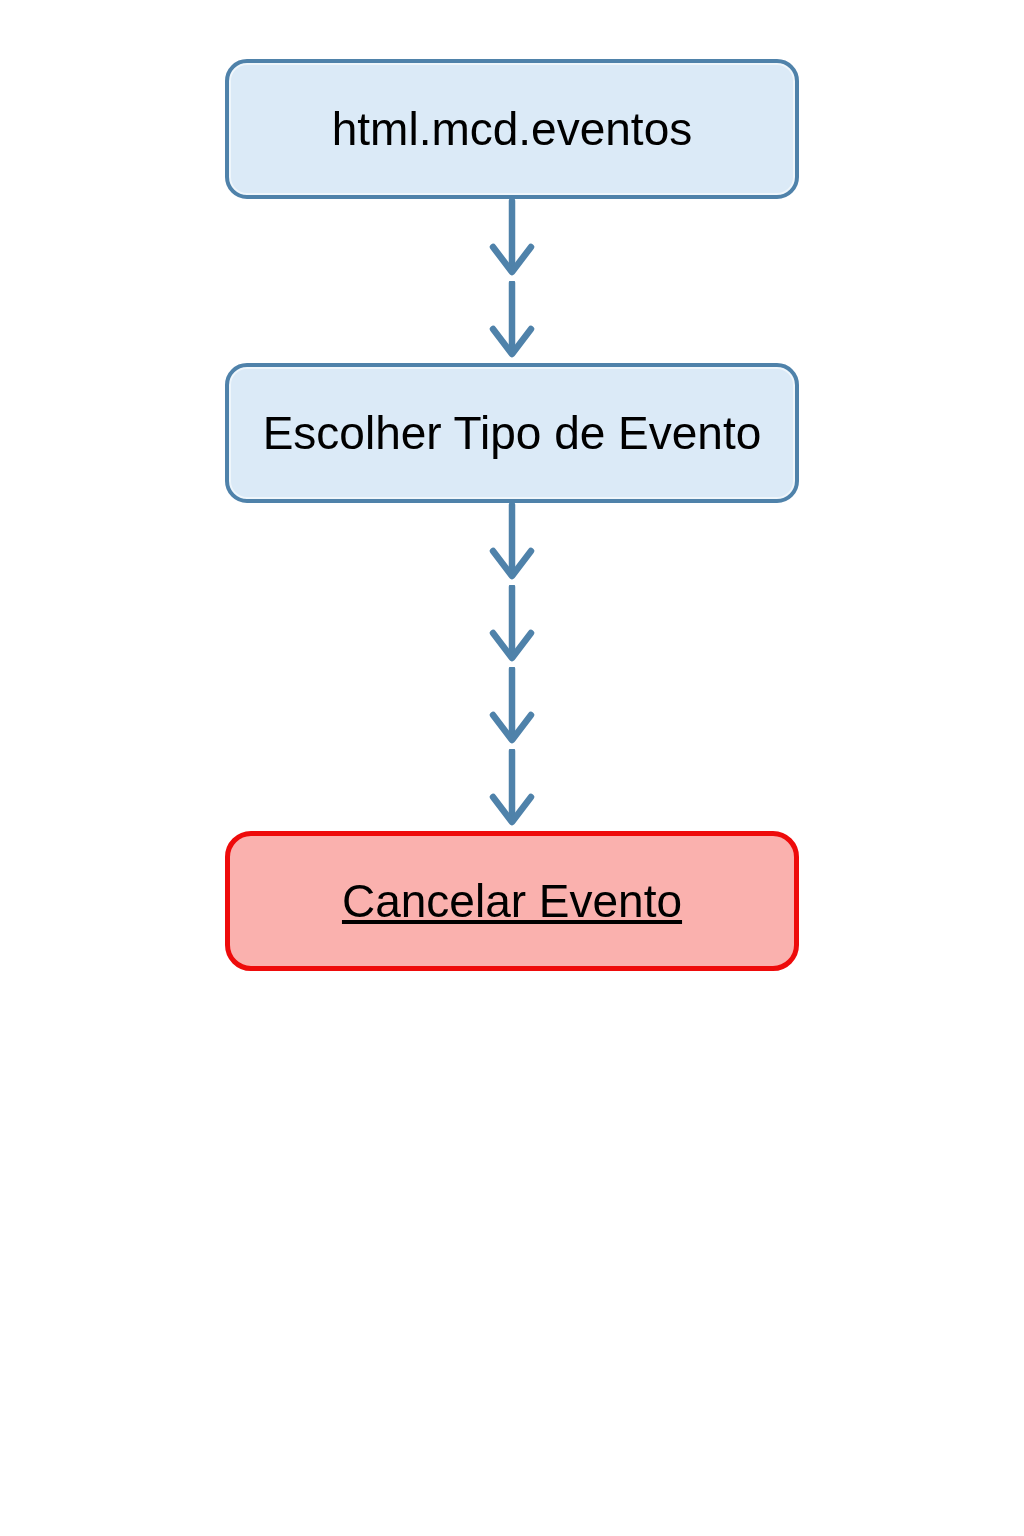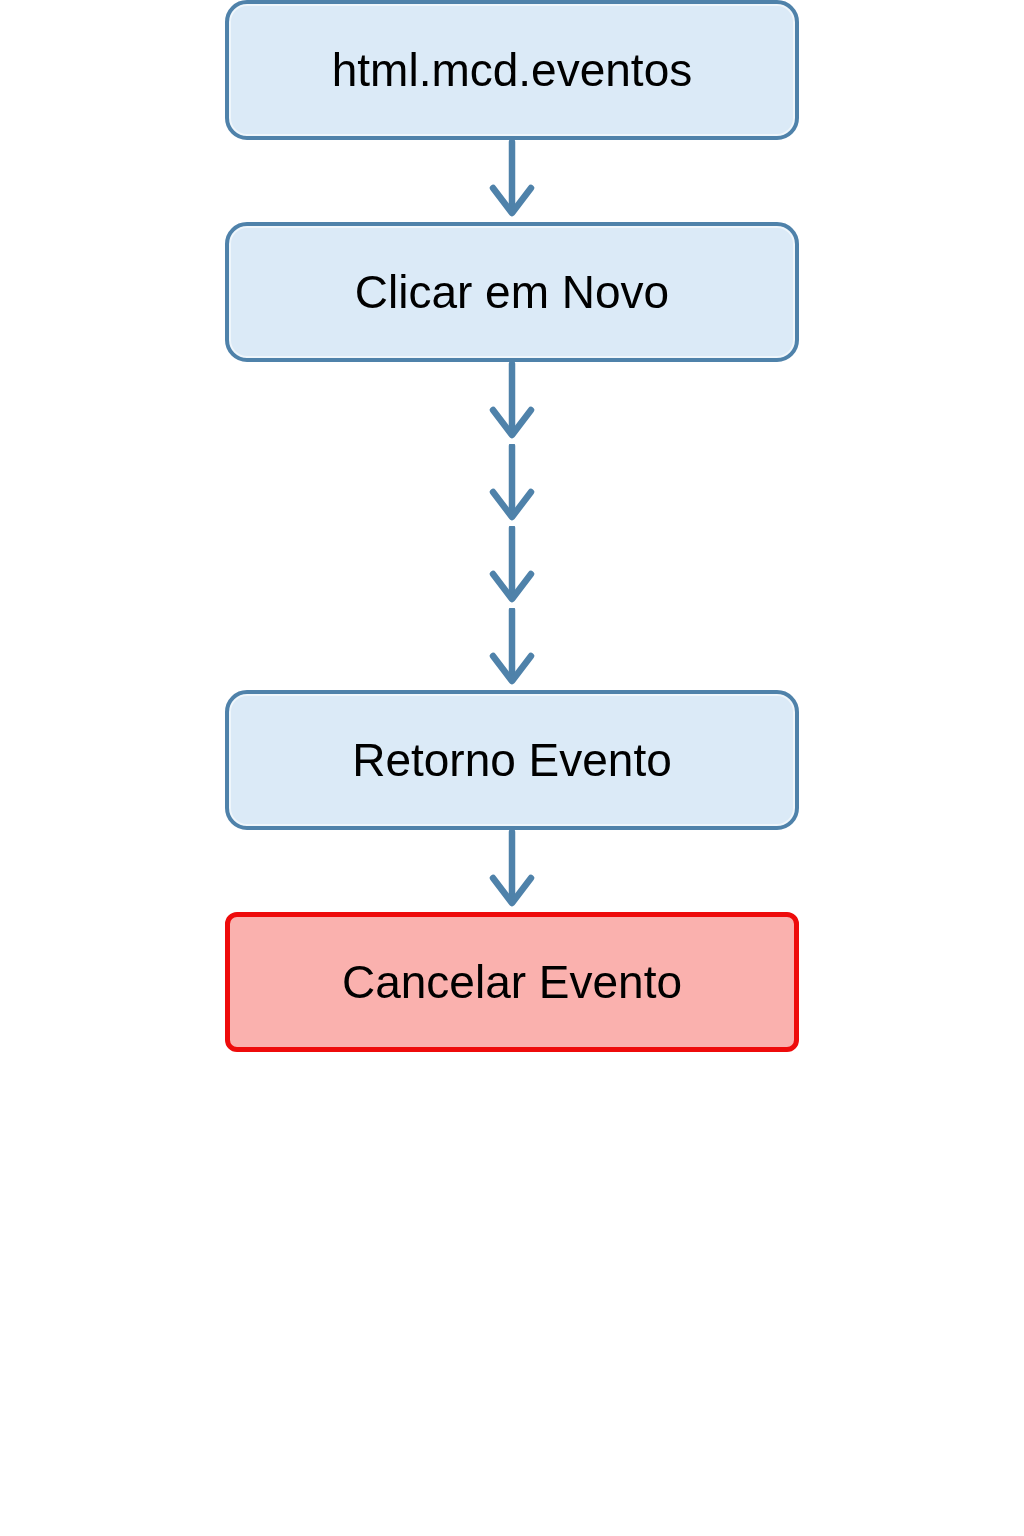--- a/index.html
+++ b/index.html
@@ -17,20 +17,21 @@
     padding: 0;
     width: 1024px;
     height: 1536px;
     background: var(--background);
     font-family: "Liberation Sans", sans-serif;
     overflow: hidden;
   }
   .flow {
     width: 574px;
     margin: 0 auto;
+    padding-top: 59px;
     display: flex;
     flex-direction: column;
     align-items: center;
   }
   .node {
     width: 574px;
     height: 140px;
     background: var(--node-fill);
     border: 4px solid var(--node-border);
     border-radius: 22px;
@@ -42,22 +43,23 @@
   .node-label {
     font-size: 46px;
     line-height: 1;
     color: var(--text-color);
     white-space: nowrap;
     text-align: center;
   }
   .node.highlight {
     background: var(--highlight-fill);
     border: 5px solid var(--highlight-border);
-    border-radius: 12px;
+    border-radius: 26px;
     box-shadow: none;
+    text-decoration: underline;
   }
   .arrow {
     width: 56px;
     height: 82px;
     display: block;
     flex: 0 0 auto;
   }
   .arrow line,
   .arrow polyline {
     stroke: var(--arrow-color);
@@ -74,22 +76,28 @@
 
   <div class="node">
     <span class="node-label">html.mcd.eventos</span>
   </div>
 
   <svg class="arrow" viewBox="0 0 56 82" xmlns="http://www.w3.org/2000/svg">
     <line x1="28" y1="2" x2="28" y2="68"></line>
     <polyline points="9,48 28,73 47,48"></polyline>
   </svg>
 
+
+  <svg class="arrow" viewBox="0 0 56 82" xmlns="http://www.w3.org/2000/svg">
+    <line x1="28" y1="2" x2="28" y2="68"></line>
+    <polyline points="9,48 28,73 47,48"></polyline>
+  </svg>
+
   <div class="node">
-    <span class="node-label">Clicar em Novo</span>
+    <span class="node-label">Escolher Tipo de Evento</span>
   </div>
 
   <svg class="arrow" viewBox="0 0 56 82" xmlns="http://www.w3.org/2000/svg">
     <line x1="28" y1="2" x2="28" y2="68"></line>
     <polyline points="9,48 28,73 47,48"></polyline>
   </svg>
 
 
   <svg class="arrow" viewBox="0 0 56 82" xmlns="http://www.w3.org/2000/svg">
     <line x1="28" y1="2" x2="28" y2="68"></line>
@@ -101,26 +109,17 @@
     <line x1="28" y1="2" x2="28" y2="68"></line>
     <polyline points="9,48 28,73 47,48"></polyline>
   </svg>
 
 
   <svg class="arrow" viewBox="0 0 56 82" xmlns="http://www.w3.org/2000/svg">
     <line x1="28" y1="2" x2="28" y2="68"></line>
     <polyline points="9,48 28,73 47,48"></polyline>
   </svg>
 
-  <div class="node">
-    <span class="node-label">Retorno Evento</span>
-  </div>
-
-  <svg class="arrow" viewBox="0 0 56 82" xmlns="http://www.w3.org/2000/svg">
-    <line x1="28" y1="2" x2="28" y2="68"></line>
-    <polyline points="9,48 28,73 47,48"></polyline>
-  </svg>
-
   <div class="node highlight">
     <span class="node-label">Cancelar Evento</span>
   </div>
 
 </div>
 
 </body></html>

